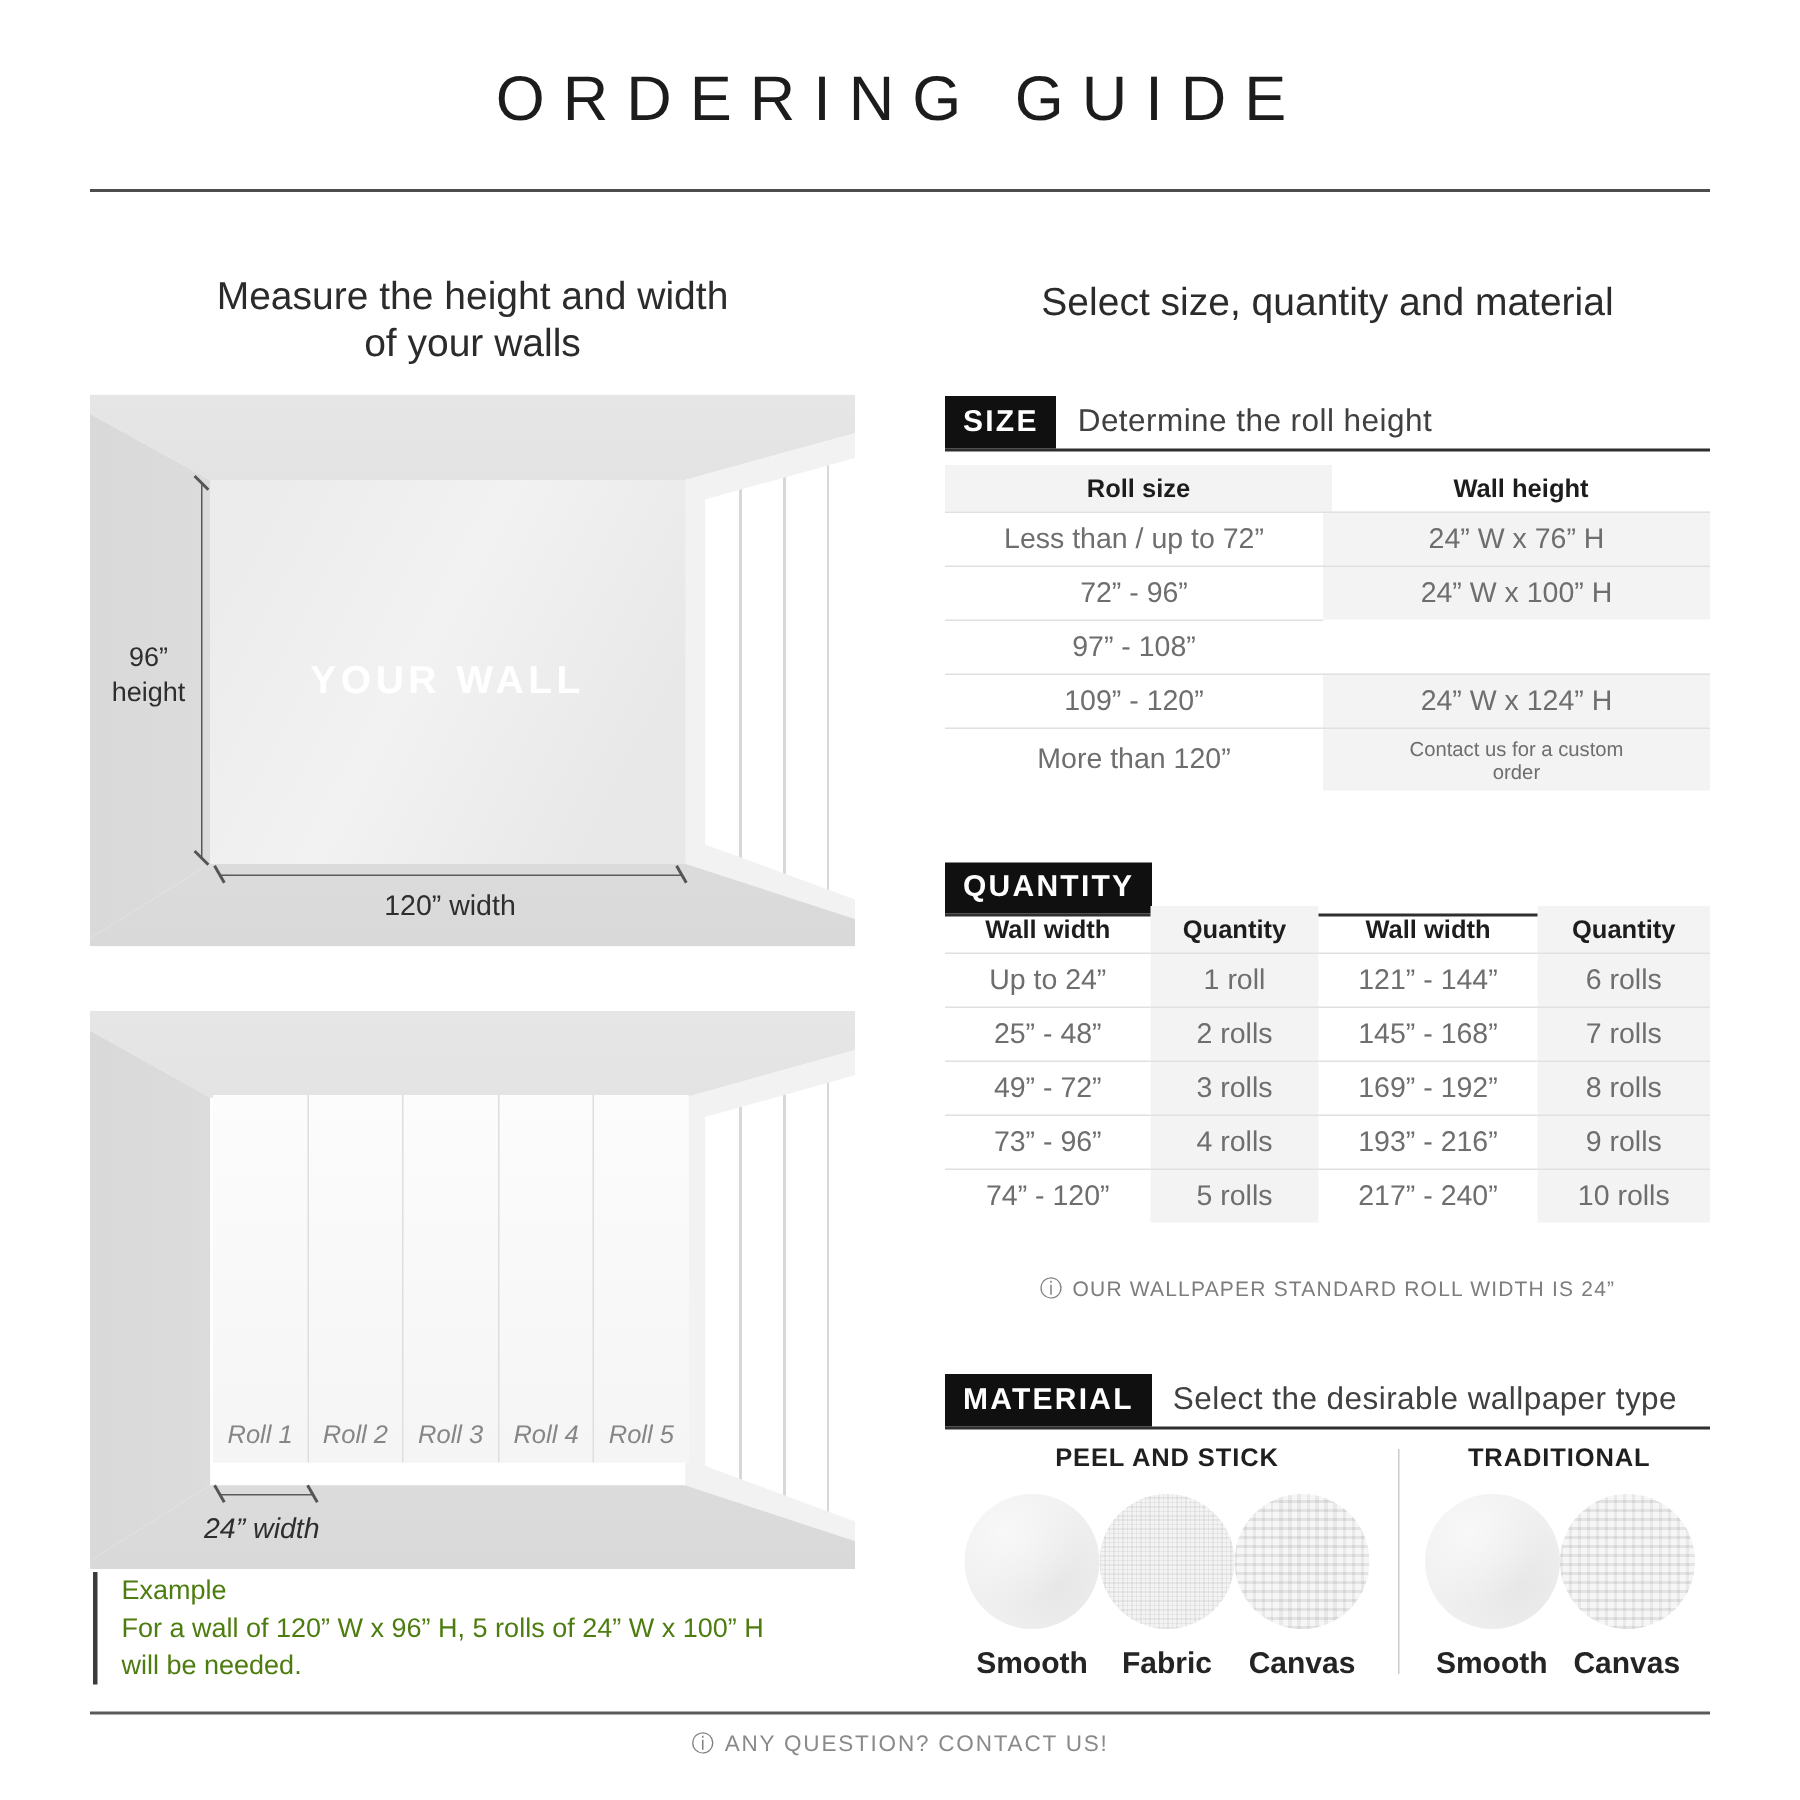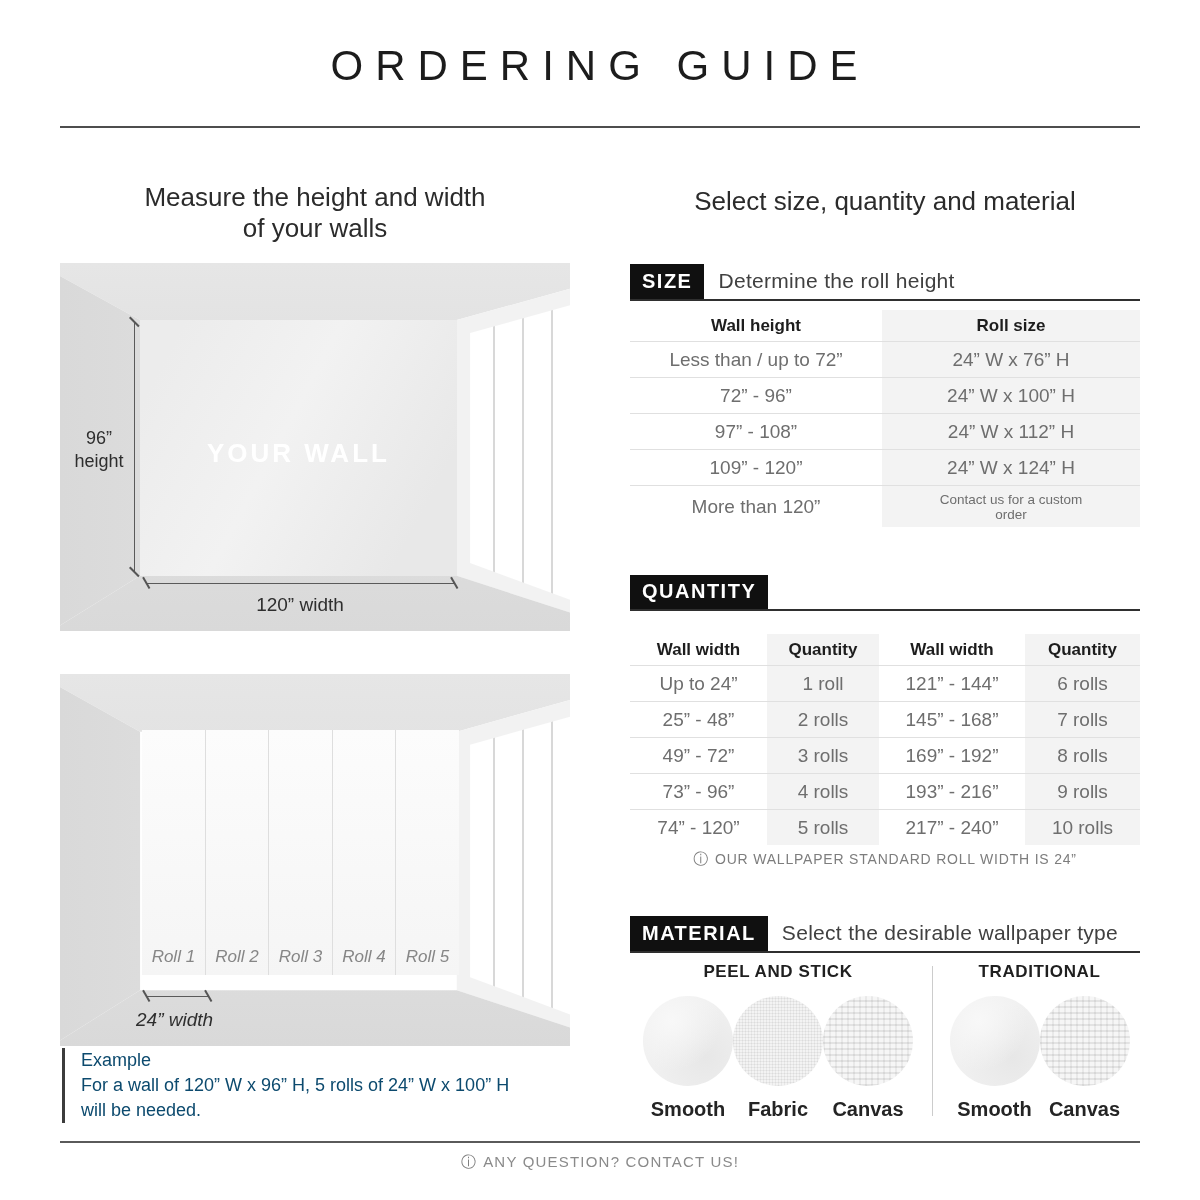--- a/index.html
+++ b/index.html
@@ -127,21 +127,21 @@
             display: flex; background: #fbfbfb; }
   .panel { flex: 1; position: relative; background: linear-gradient(to bottom, #fcfcfc, #f5f5f5); }
   .panel + .panel { border-left: 1px solid #dedede; }
   .roll-label { position: absolute; bottom: 8px; left: 0; width: 100%; text-align: center;
                 font-size: 17px; color: #868686; }
 
   
   .example-block {
     position: absolute; left: 2px; top: 888px;
     border-left: 3px solid #3c3c3c; padding-left: 16px;
-    font-size: 18px; color: #0c4a6e; line-height: 25px;
+    font-size: 18px; color: #4d7c0f; line-height: 25px;
   }
 
   
   .footer-note {
     position: absolute; top: 1153px; left: 0; width: 100%; text-align: center;
     font-size: 15px; color: #8a8a8a; letter-spacing: 1.2px;
   }
 </style>
 </head>
 <body>
@@ -223,52 +223,51 @@
 
     <div class="section-heading right-heading">Select size, quantity and material</div>
 
     <div class="badge-row" style="top:104px;">
       <div class="badge">SIZE</div>
       <div class="badge-caption">Determine the roll height</div>
     </div>
 
     <div class="table size-table" style="top:150px;">
       <div class="t-row">
+        <div class="cell c2 head gray">Roll size</div>
         <div class="cell c1 head">Wall height</div>
-        <div class="cell c2 head gray">Roll size</div>
       </div>
       <div class="t-row">
         <div class="cell c1">Less than / up to 72”</div>
         <div class="cell c2 gray">24” W x 76” H</div>
       </div>
       <div class="t-row">
         <div class="cell c1">72” - 96”</div>
         <div class="cell c2 gray">24” W x 100” H</div>
       </div>
       <div class="t-row">
         <div class="cell c1">97” - 108”</div>
-        <div class="cell c2 gray">24” W x 112” H</div>
       </div>
       <div class="t-row">
         <div class="cell c1">109” - 120”</div>
         <div class="cell c2 gray">24” W x 124” H</div>
       </div>
       <div class="t-row last">
         <div class="cell c1">More than 120”</div>
         <div class="cell c2 gray small">
           <span>Contact us for a custom order</span>
         </div>
       </div>
     </div>
 
     <div class="badge-row" style="top:415px;">
       <div class="badge">QUANTITY</div>
     </div>
 
-    <div class="table qty-table" style="top:474px;">
+    <div class="table qty-table" style="top:444px;">
       <div class="t-row">
         <div class="cell q1 head">Wall width</div>
         <div class="cell q2 head gray">Quantity</div>
         <div class="cell q3 head">Wall width</div>
         <div class="cell q4 head gray">Quantity</div>
       </div>
       <div class="t-row">
         <div class="cell q1">Up to 24”</div>
         <div class="cell q2 gray">1 roll</div>
         <div class="cell q3">121” - 144”</div>

